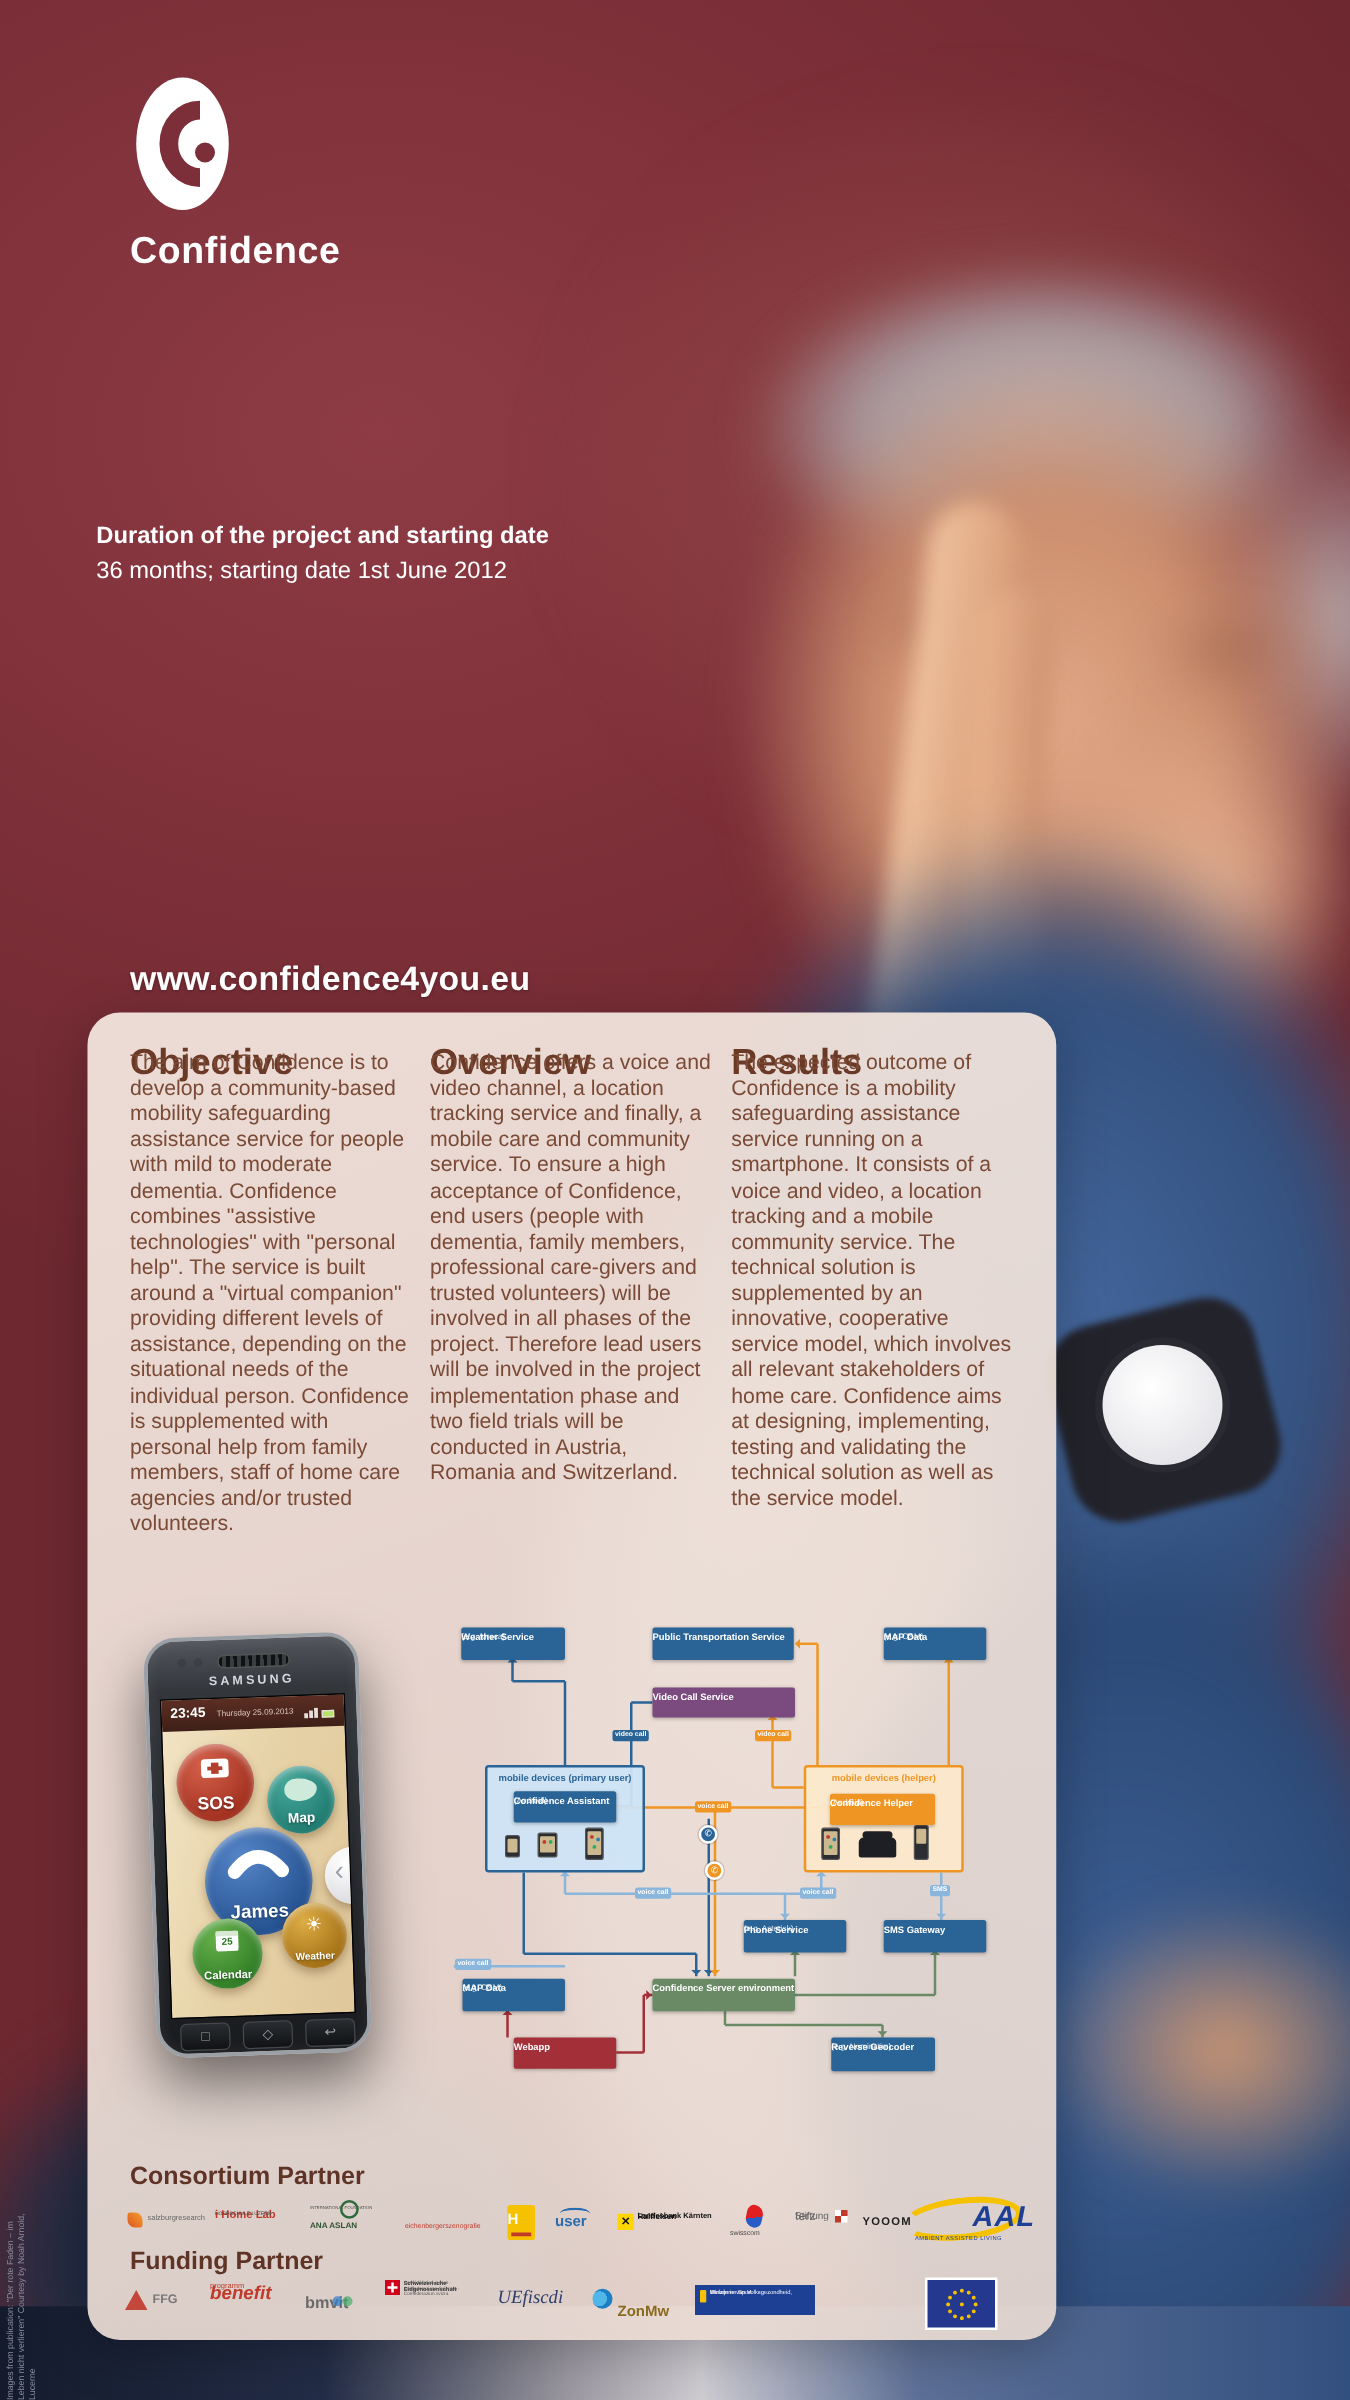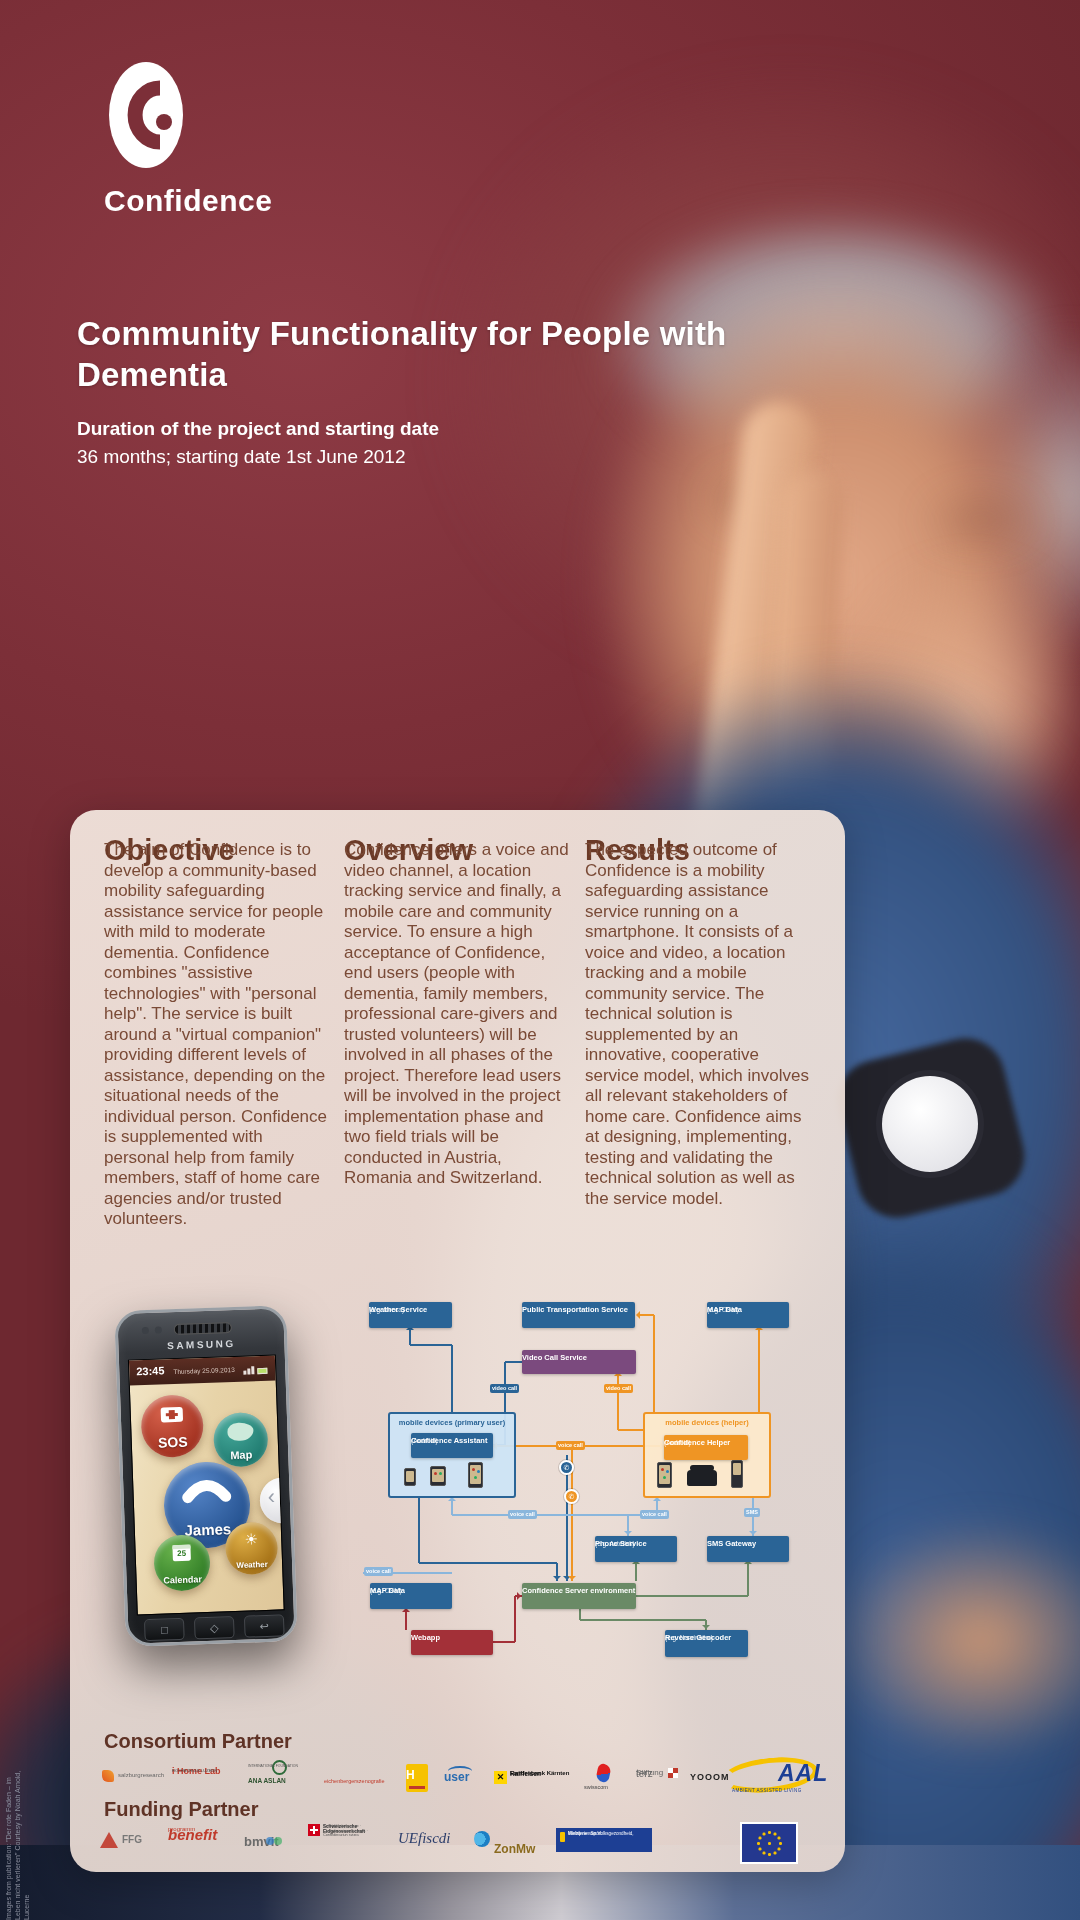--- a/index.html
+++ b/index.html
@@ -173,24 +173,24 @@
   <div class="logo-wrap">
     <svg width="76" height="110" viewBox="0 0 76 110">
       <ellipse cx="38" cy="55" rx="37" ry="53" fill="#ffffff"></ellipse>
       <path d="M52 28 A 24 26 0 1 0 52 82" fill="none" stroke="#7c2f38" stroke-width="15"></path>
       <circle cx="56" cy="62" r="8" fill="#7c2f38"></circle>
     </svg>
   </div>
   <div class="wordmark">Confidence</div>
   <div class="title">
     <br>
-    <span style="position:static">Community Functionality for People with Dementia</span>
   </div>
   <div class="dur-head">Duration of the project and starting date</div>
   <div class="dur-text">36 months; starting date 1st June 2012</div>
+  <div class="website">www.confidence4you.eu</div>
 
   <div class="panel"></div>
 
   <div class="col col-1">
     <h2>Objective</h2>
     <p>The aim of Confidence is to develop a community-based mobility safeguarding assistance service for people with mild to moderate dementia. Confidence combines "assistive technologies" with "personal help". The service is built around a "virtual companion" providing different levels of assistance, depending on the situational needs of the individual person. Confidence is supplemented with personal help from family members, staff of home care agencies and/or trusted volunteers.</p>
   </div>
   <div class="col col-2">
     <h2>Overview</h2>
     <p>Confidence offers a voice and video channel, a location tracking service and finally, a mobile care and community service. To ensure a high acceptance of Confidence, end users (people with dementia, family members, professional care-givers and trusted volunteers) will be involved in all phases of the project. Therefore lead users will be involved in the project implementation phase and two field trials will be conducted in Austria, Romania and Switzerland.</p>

